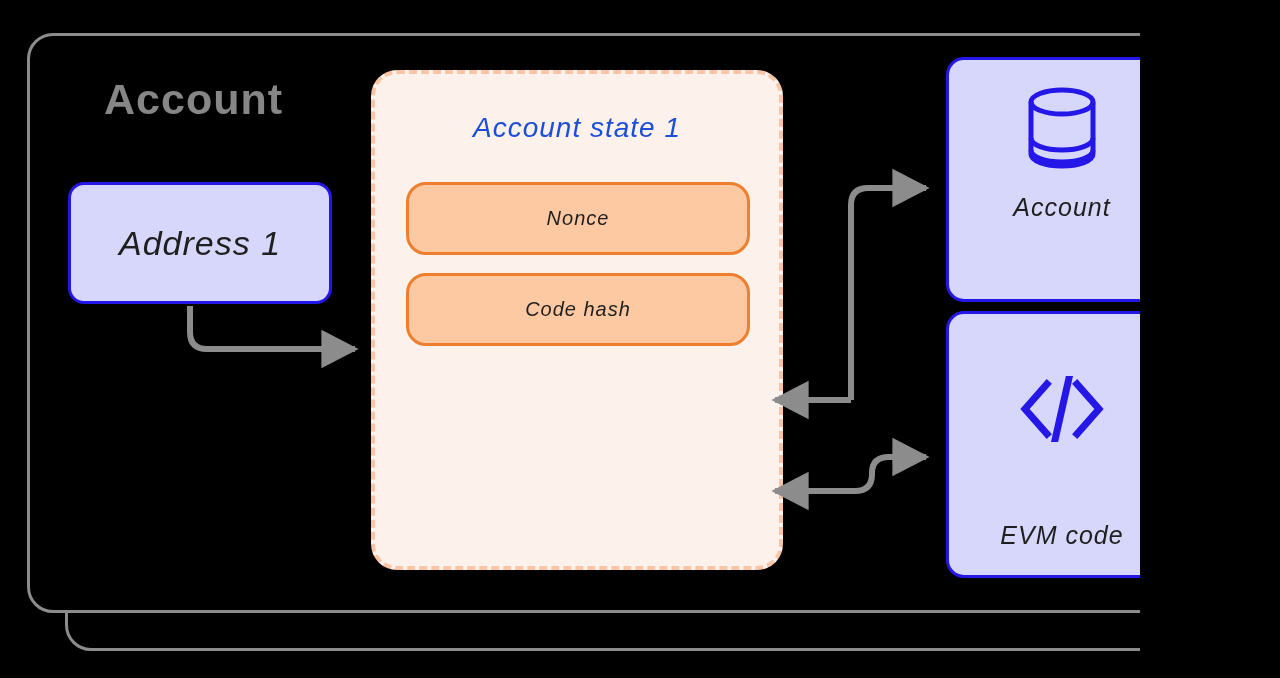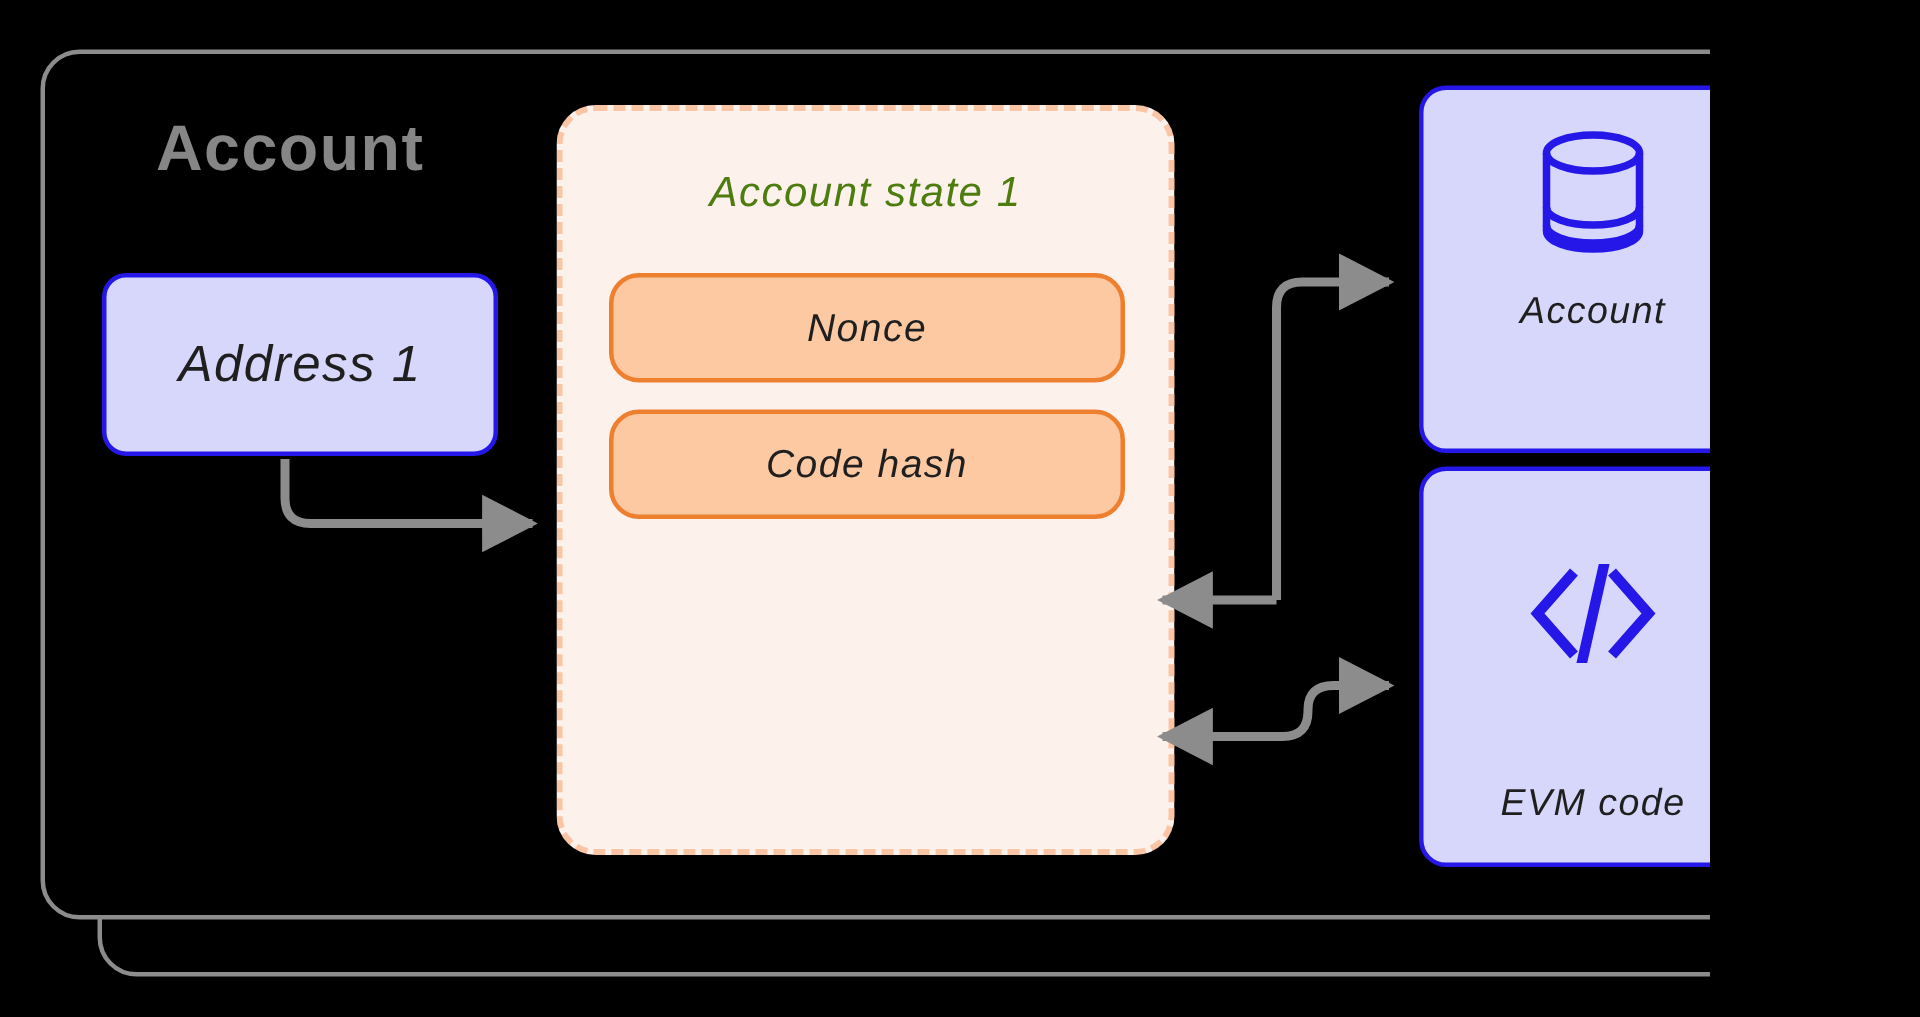--- a/index.html
+++ b/index.html
@@ -95,21 +95,21 @@
     box-sizing: border-box;
   }
   .state-title {
     position: absolute;
     left: 0;
     right: 0;
     top: 38px;
     text-align: center;
     font-size: 28px;
     font-style: italic;
-    color: #4d7c0f;
+    color: #1d4ed8;
     letter-spacing: 1px;
   }
   .state-rows {
     position: absolute;
     left: 31px;
     top: 108px;
     width: 344px;
   }
   .state-row {
     width: 344px;
@@ -117,21 +117,21 @@
     margin-bottom: 18px;
     background: #fcc9a3;
     border: 3px solid #ee7f2e;
     border-radius: 20px;
     display: flex;
     align-items: center;
     justify-content: center;
     box-sizing: border-box;
   }
   .state-row .lbl {
-    font-size: 26px;
+    font-size: 20px;
     font-style: italic;
     color: #1f1f1f;
     letter-spacing: 1px;
     white-space: nowrap;
   }
 
   
   .side-box {
     position: absolute;
     width: 232px;

